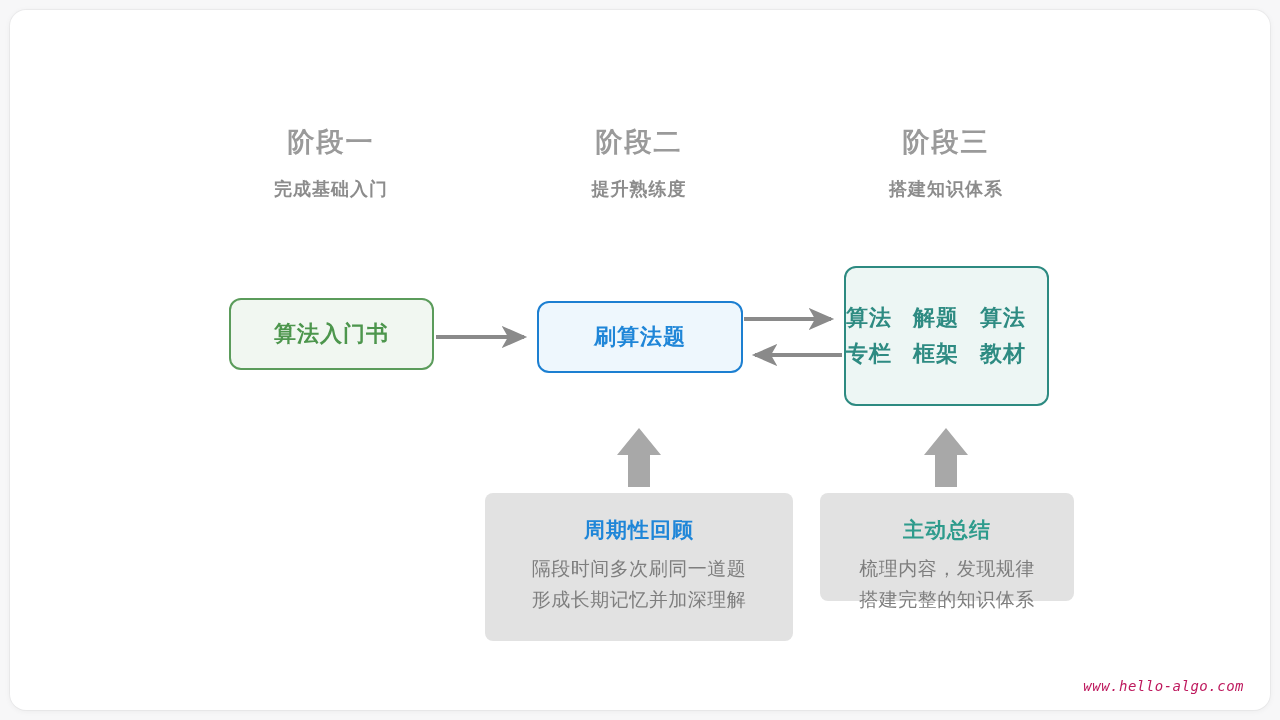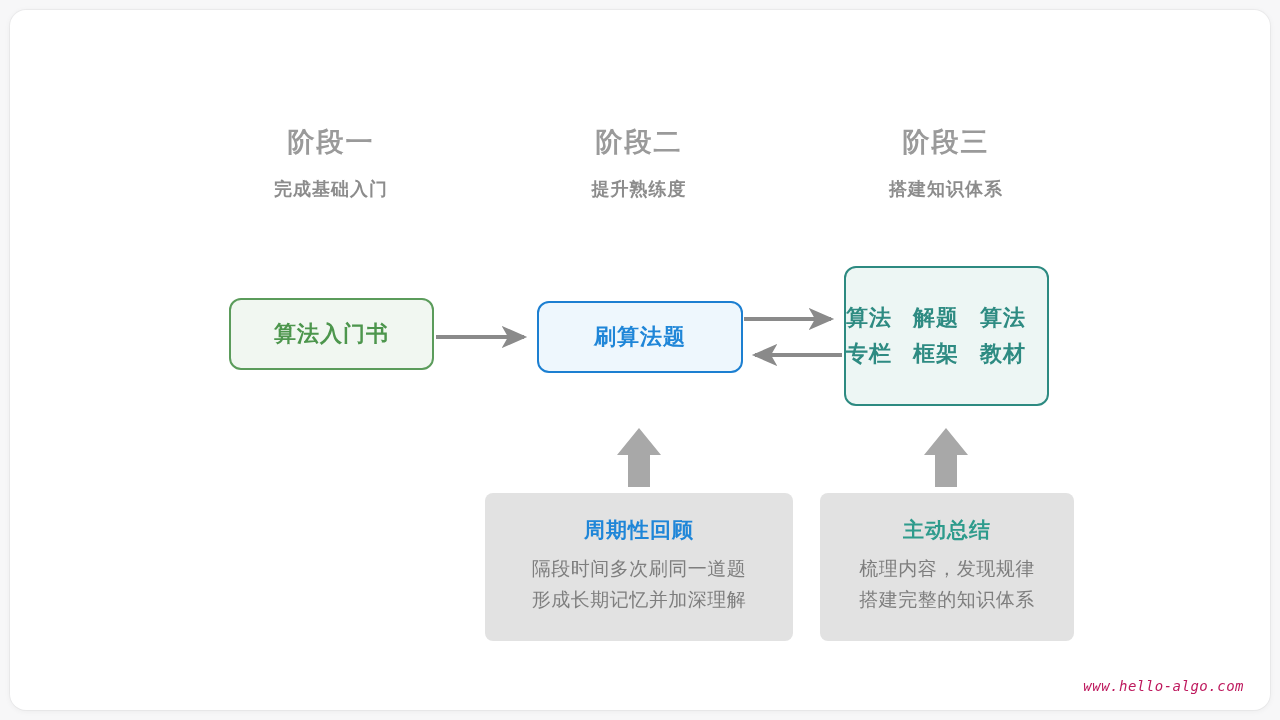--- a/index.html
+++ b/index.html
@@ -168,21 +168,21 @@
   </div>
 
   <div class="note" style="left:485px; top:493px; width:308px; height:148px;">
     <div class="note-title blue">周期性回顾</div>
     <div class="note-body">
       <div>隔段时间多次刷同一道题</div>
       <div>形成长期记忆并加深理解</div>
     </div>
   </div>
 
-  <div class="note" style="left:820px; top:493px; width:254px; height:148px;">
+  <div class="note" style="left:820px; top:493px; width:254px; height:108px;">
     <div class="note-title teal">主动总结</div>
     <div class="note-body">
       <div>梳理内容，发现规律</div>
       <div>搭建完整的知识体系</div>
     </div>
   </div>
 
   <svg id="arrows" viewBox="0 0 1280 720">
     <defs>
       <marker id="head-r" markerWidth="7" markerHeight="7" refX="5.6" refY="3.2" orient="auto" markerUnits="strokeWidth">

